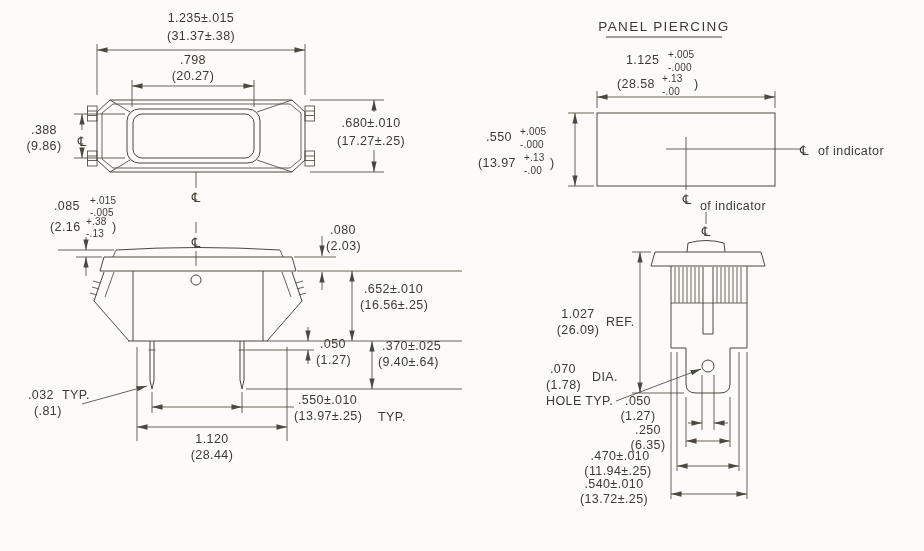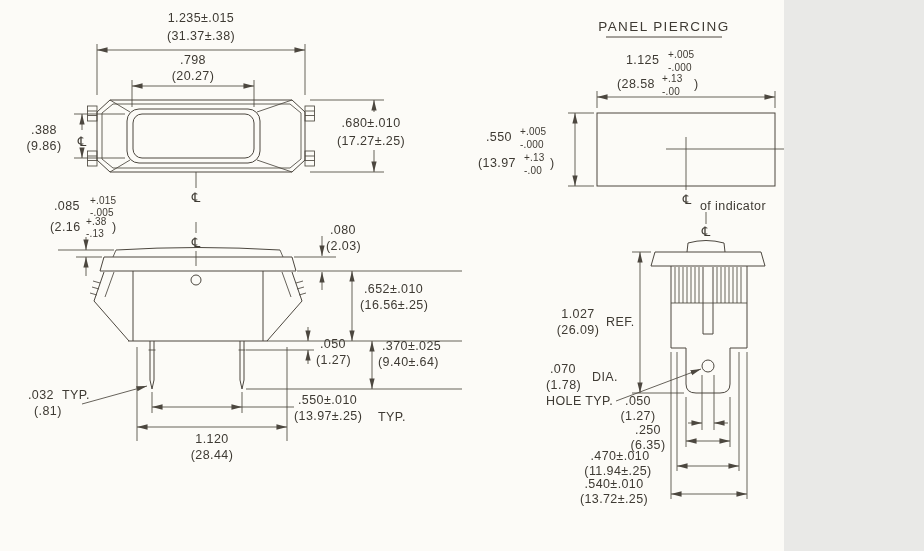--- a/index.html
+++ b/index.html
@@ -1,16 +1,16 @@
 <!DOCTYPE html>
 <html><head>
 <meta charset="utf-8">
 <style>
   html,body{margin:0;padding:0;background:#e9e9e7;}
-  .page{width:784px;height:551px;background:#fcfbf7;position:relative;overflow:hidden;}
+  .page{width:924px;height:551px;background:#fcfbf7;position:relative;overflow:hidden;}
   svg{display:block}
   .ln{stroke:#4c473f;stroke-width:1;fill:none;stroke-linecap:butt;stroke-linejoin:miter}
   .thin{stroke-width:0.85}
   .t{font-family:"Liberation Sans",sans-serif;font-size:12.5px;fill:#3e3a33;letter-spacing:0.4px}
   .s{font-size:10px;letter-spacing:0.2px}
   .m{text-anchor:middle}
   .ttl{font-size:13.5px;letter-spacing:1.4px}
   .cl{font-family:"DejaVu Sans","Liberation Sans",sans-serif;font-size:13px}
 </style>
 </head>

